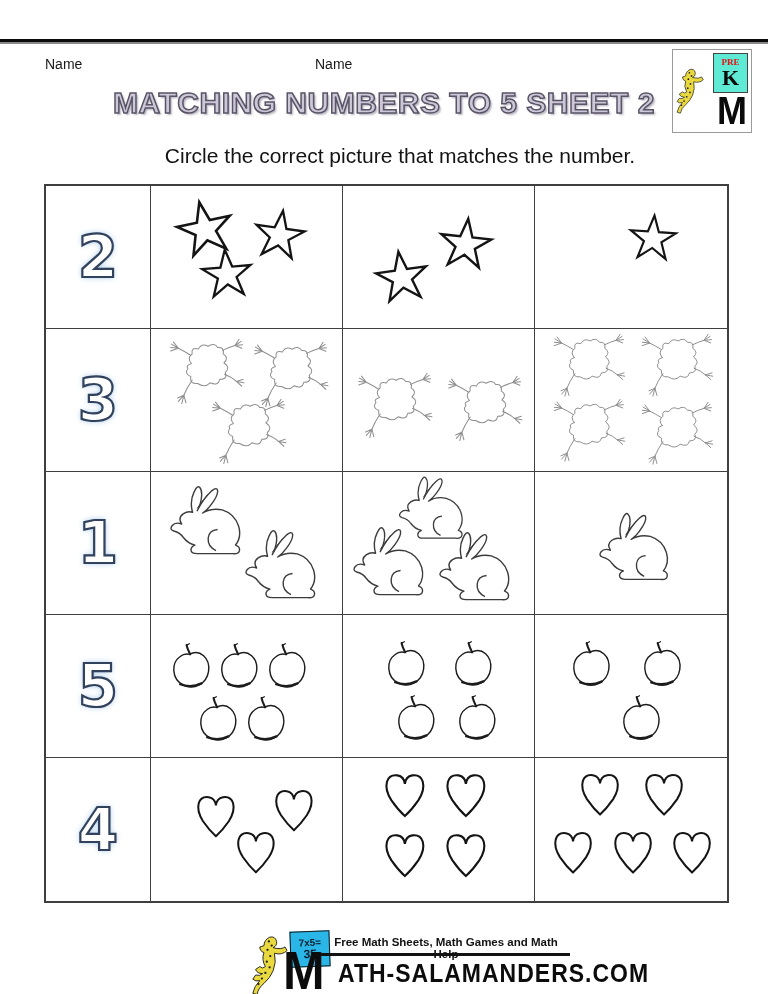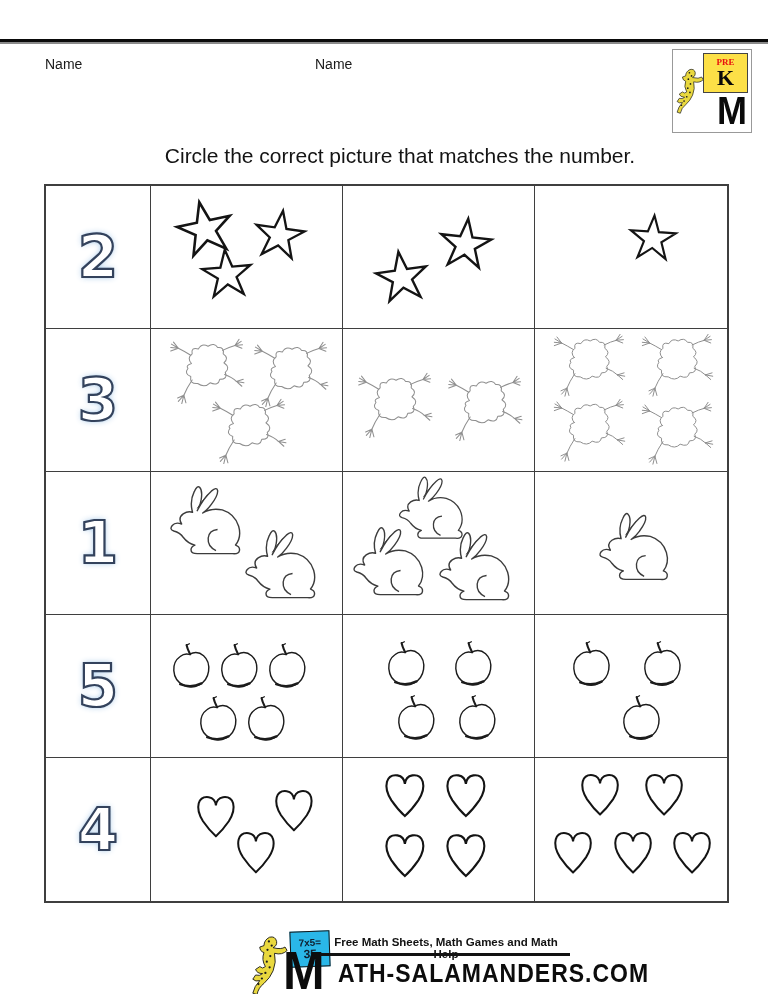--- a/index.html
+++ b/index.html
@@ -7,21 +7,21 @@
   #page { position:relative; width:768px; height:994px; margin:12px auto; background:#fff; overflow:hidden;padding-left:28px; }
 
   .top-rule { position:absolute; left:0; top:27px; width:768px; height:5px; background:#0a0a0a; border-bottom:2px solid #8a8a8a; }
 
   .field-label { position:absolute; top:44px; font-size:14px; color:#1a1a1a; }
   #name-label { left:45px; }
   #date-label { left:315px; }
 
   
   .logo-box { position:absolute; left:672px; top:37px; width:80px; height:84px; border:1px solid #999; background:#fff; }
-  .logo-sign { position:absolute; right:3px; top:3px; width:45px; height:40px; background:#fde047; border:1px solid #444;
+  .logo-sign { position:absolute; right:3px; top:3px; width:35px; height:40px; background:#5eead4; border:1px solid #444;
                display:flex; flex-direction:column; align-items:center; justify-content:center; line-height:1; }
   .logo-sign .pre { color:#e81010; font-family:"Liberation Serif", serif; font-weight:bold; font-size:9px; }
   .logo-sign .k   { color:#0a0a0a; font-family:"Liberation Serif", serif; font-weight:bold; font-size:22px; }
   .logo-m { position:absolute; right:4px; bottom:1px; font-size:36px; font-weight:900; color:#0a0a0a; line-height:1; transform:scaleY(1.1); transform-origin:bottom; }
   .logo-sal { position:absolute; left:2px; top:10px; width:32px; height:66px; }
 
   .page-title { position:absolute; left:0; top:74px; width:100%; text-align:center;
     font-size:30px; font-weight:900; letter-spacing:0.5px;
     color:#ccc8d8; -webkit-text-stroke:1.5px #5a5466;
     text-shadow:2px 2px 2px rgba(130,125,145,.55); }
@@ -114,20 +114,21 @@
     <svg class="logo-sal" viewBox="0 0 60 96">
         <use href="#sym-salamander"></use>
       </svg>
     <div class="logo-sign">
       <span class="pre">PRE</span>
       <span class="k">K</span>
     </div>
     <div class="logo-m">M</div>
   </div>
 
+  <div class="page-title">MATCHING NUMBERS TO 5 SHEET 2</div>
   <div class="instruction">Circle the correct picture that matches the number.</div>
 
   <div class="ws-table">
       <div class="cell num-cell">
         <span class="big-number">2</span>
       </div>
       <div class="cell opt-cell">
         <svg viewBox="0 0 100 96" class="item-icon" style="left: 13%; top: 10%; width: 30%; transform: rotate(-12deg);">
           <use href="#sym-star"></use>
         </svg>

